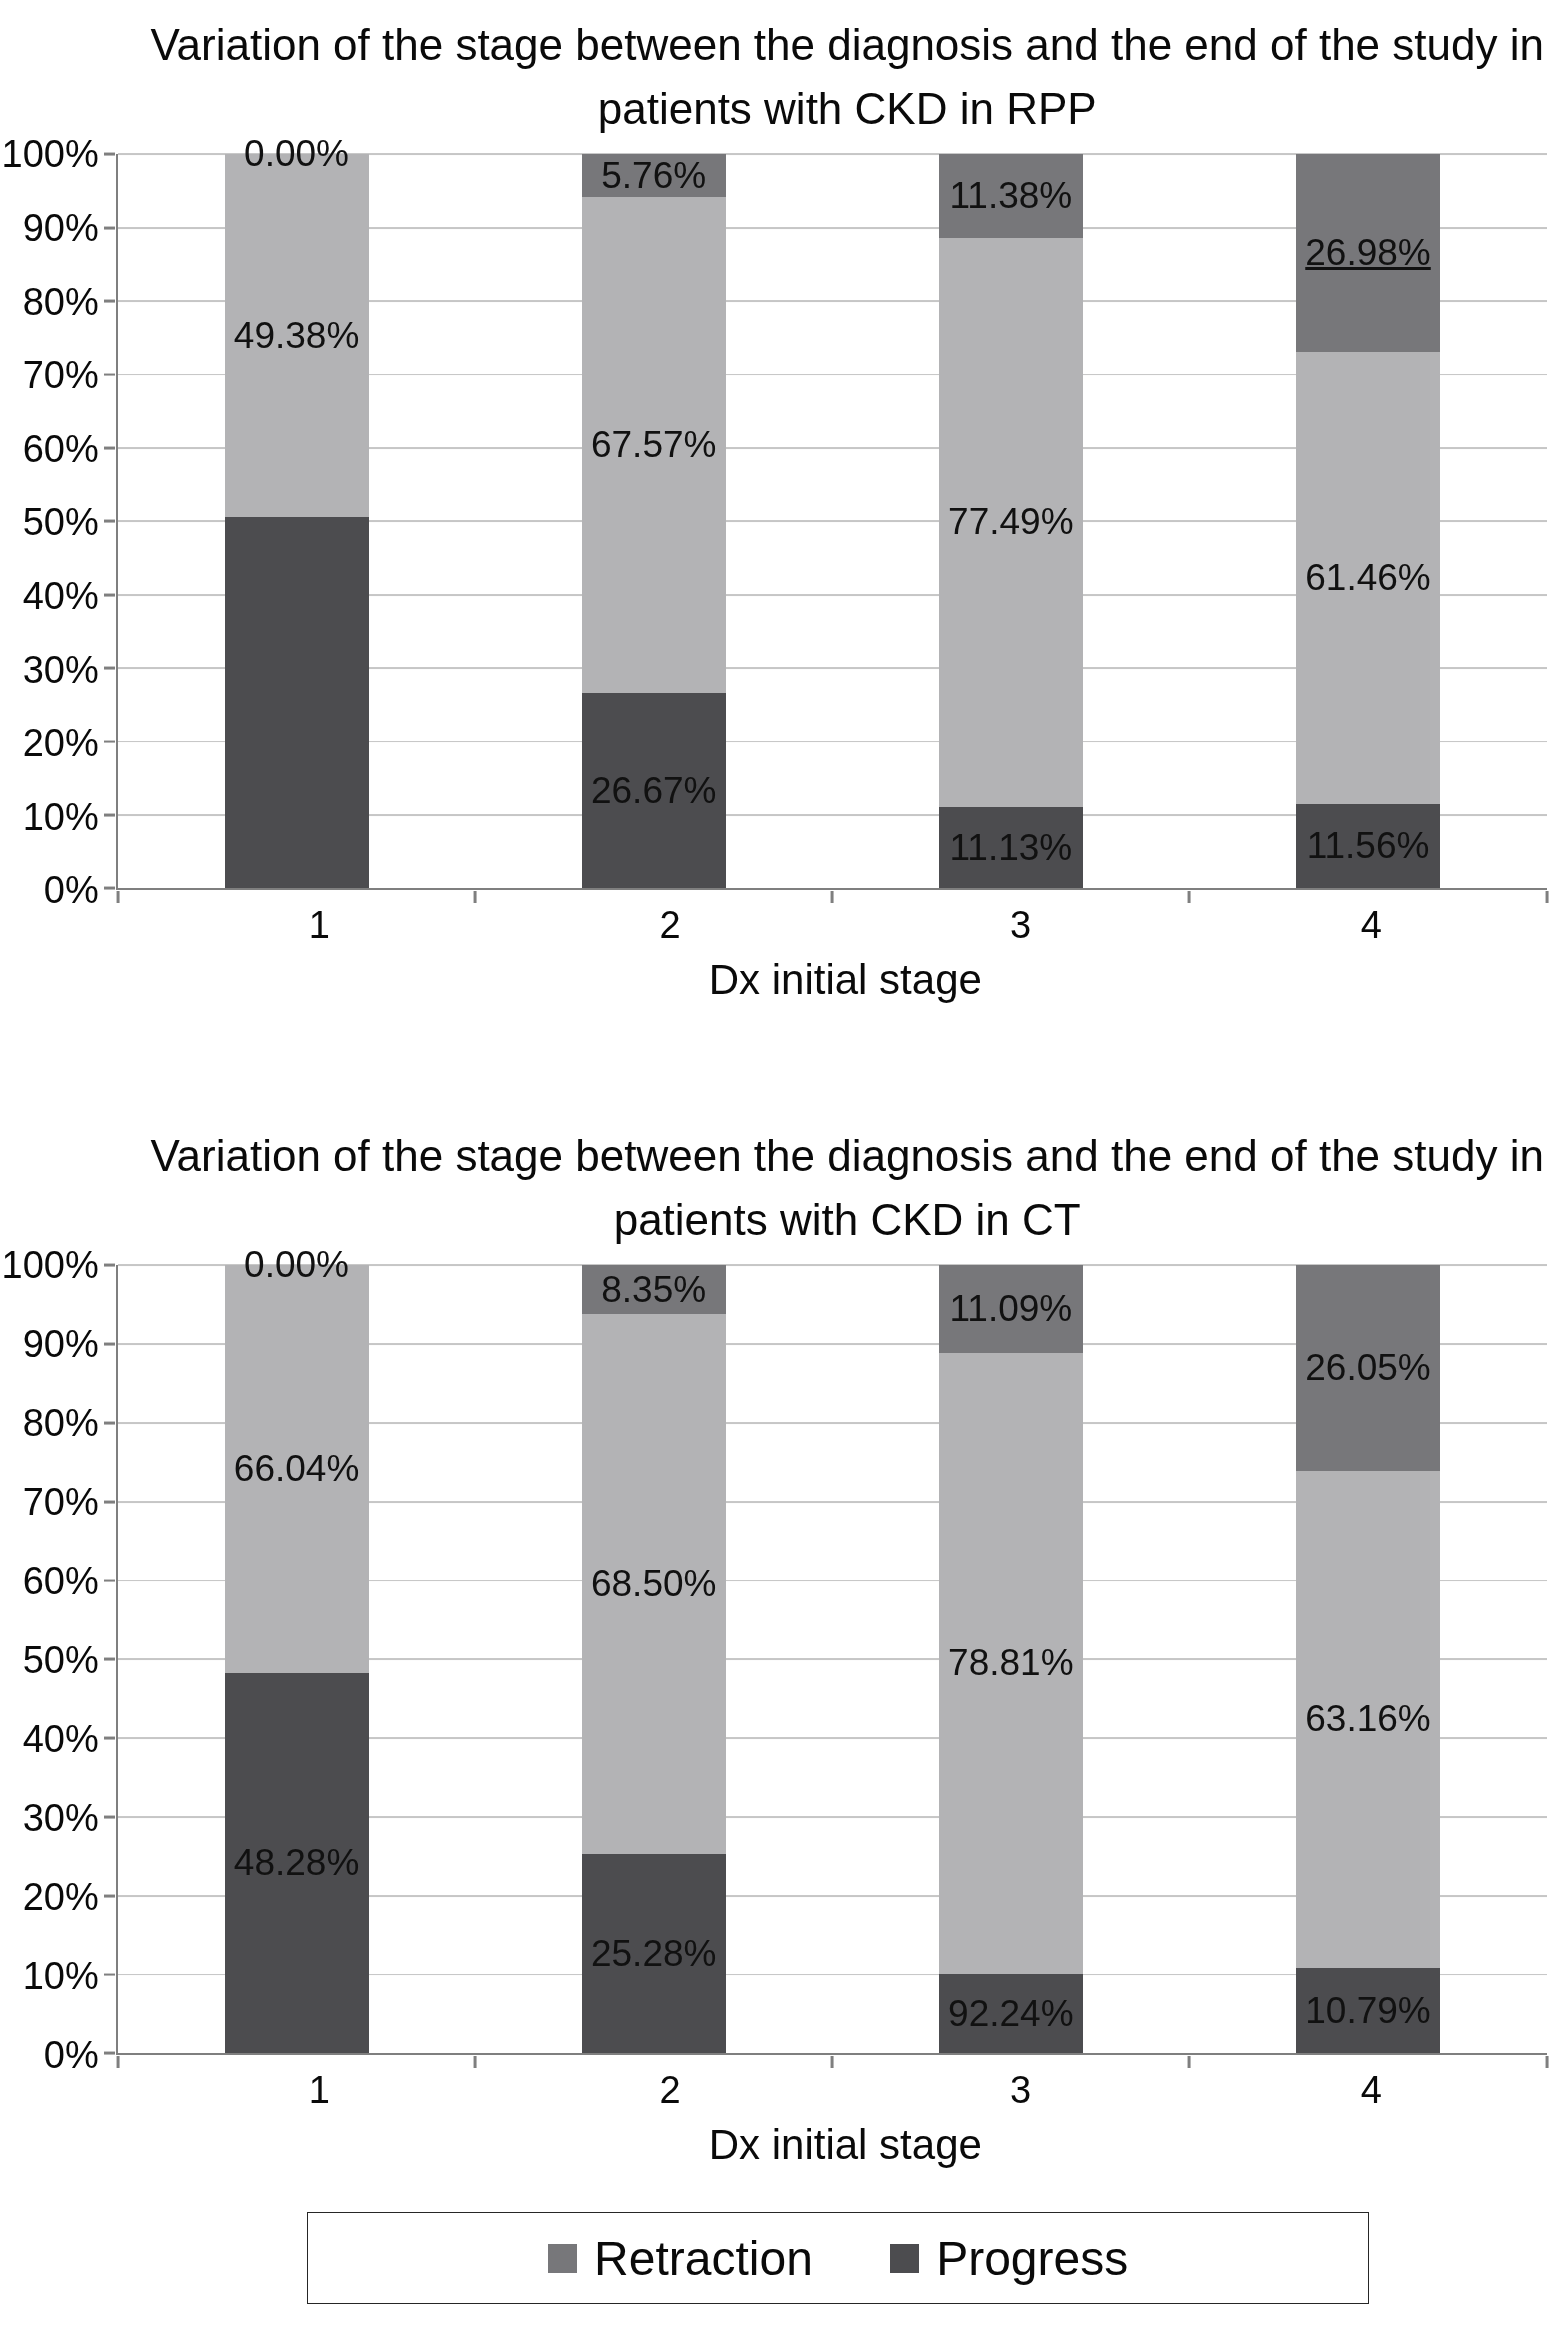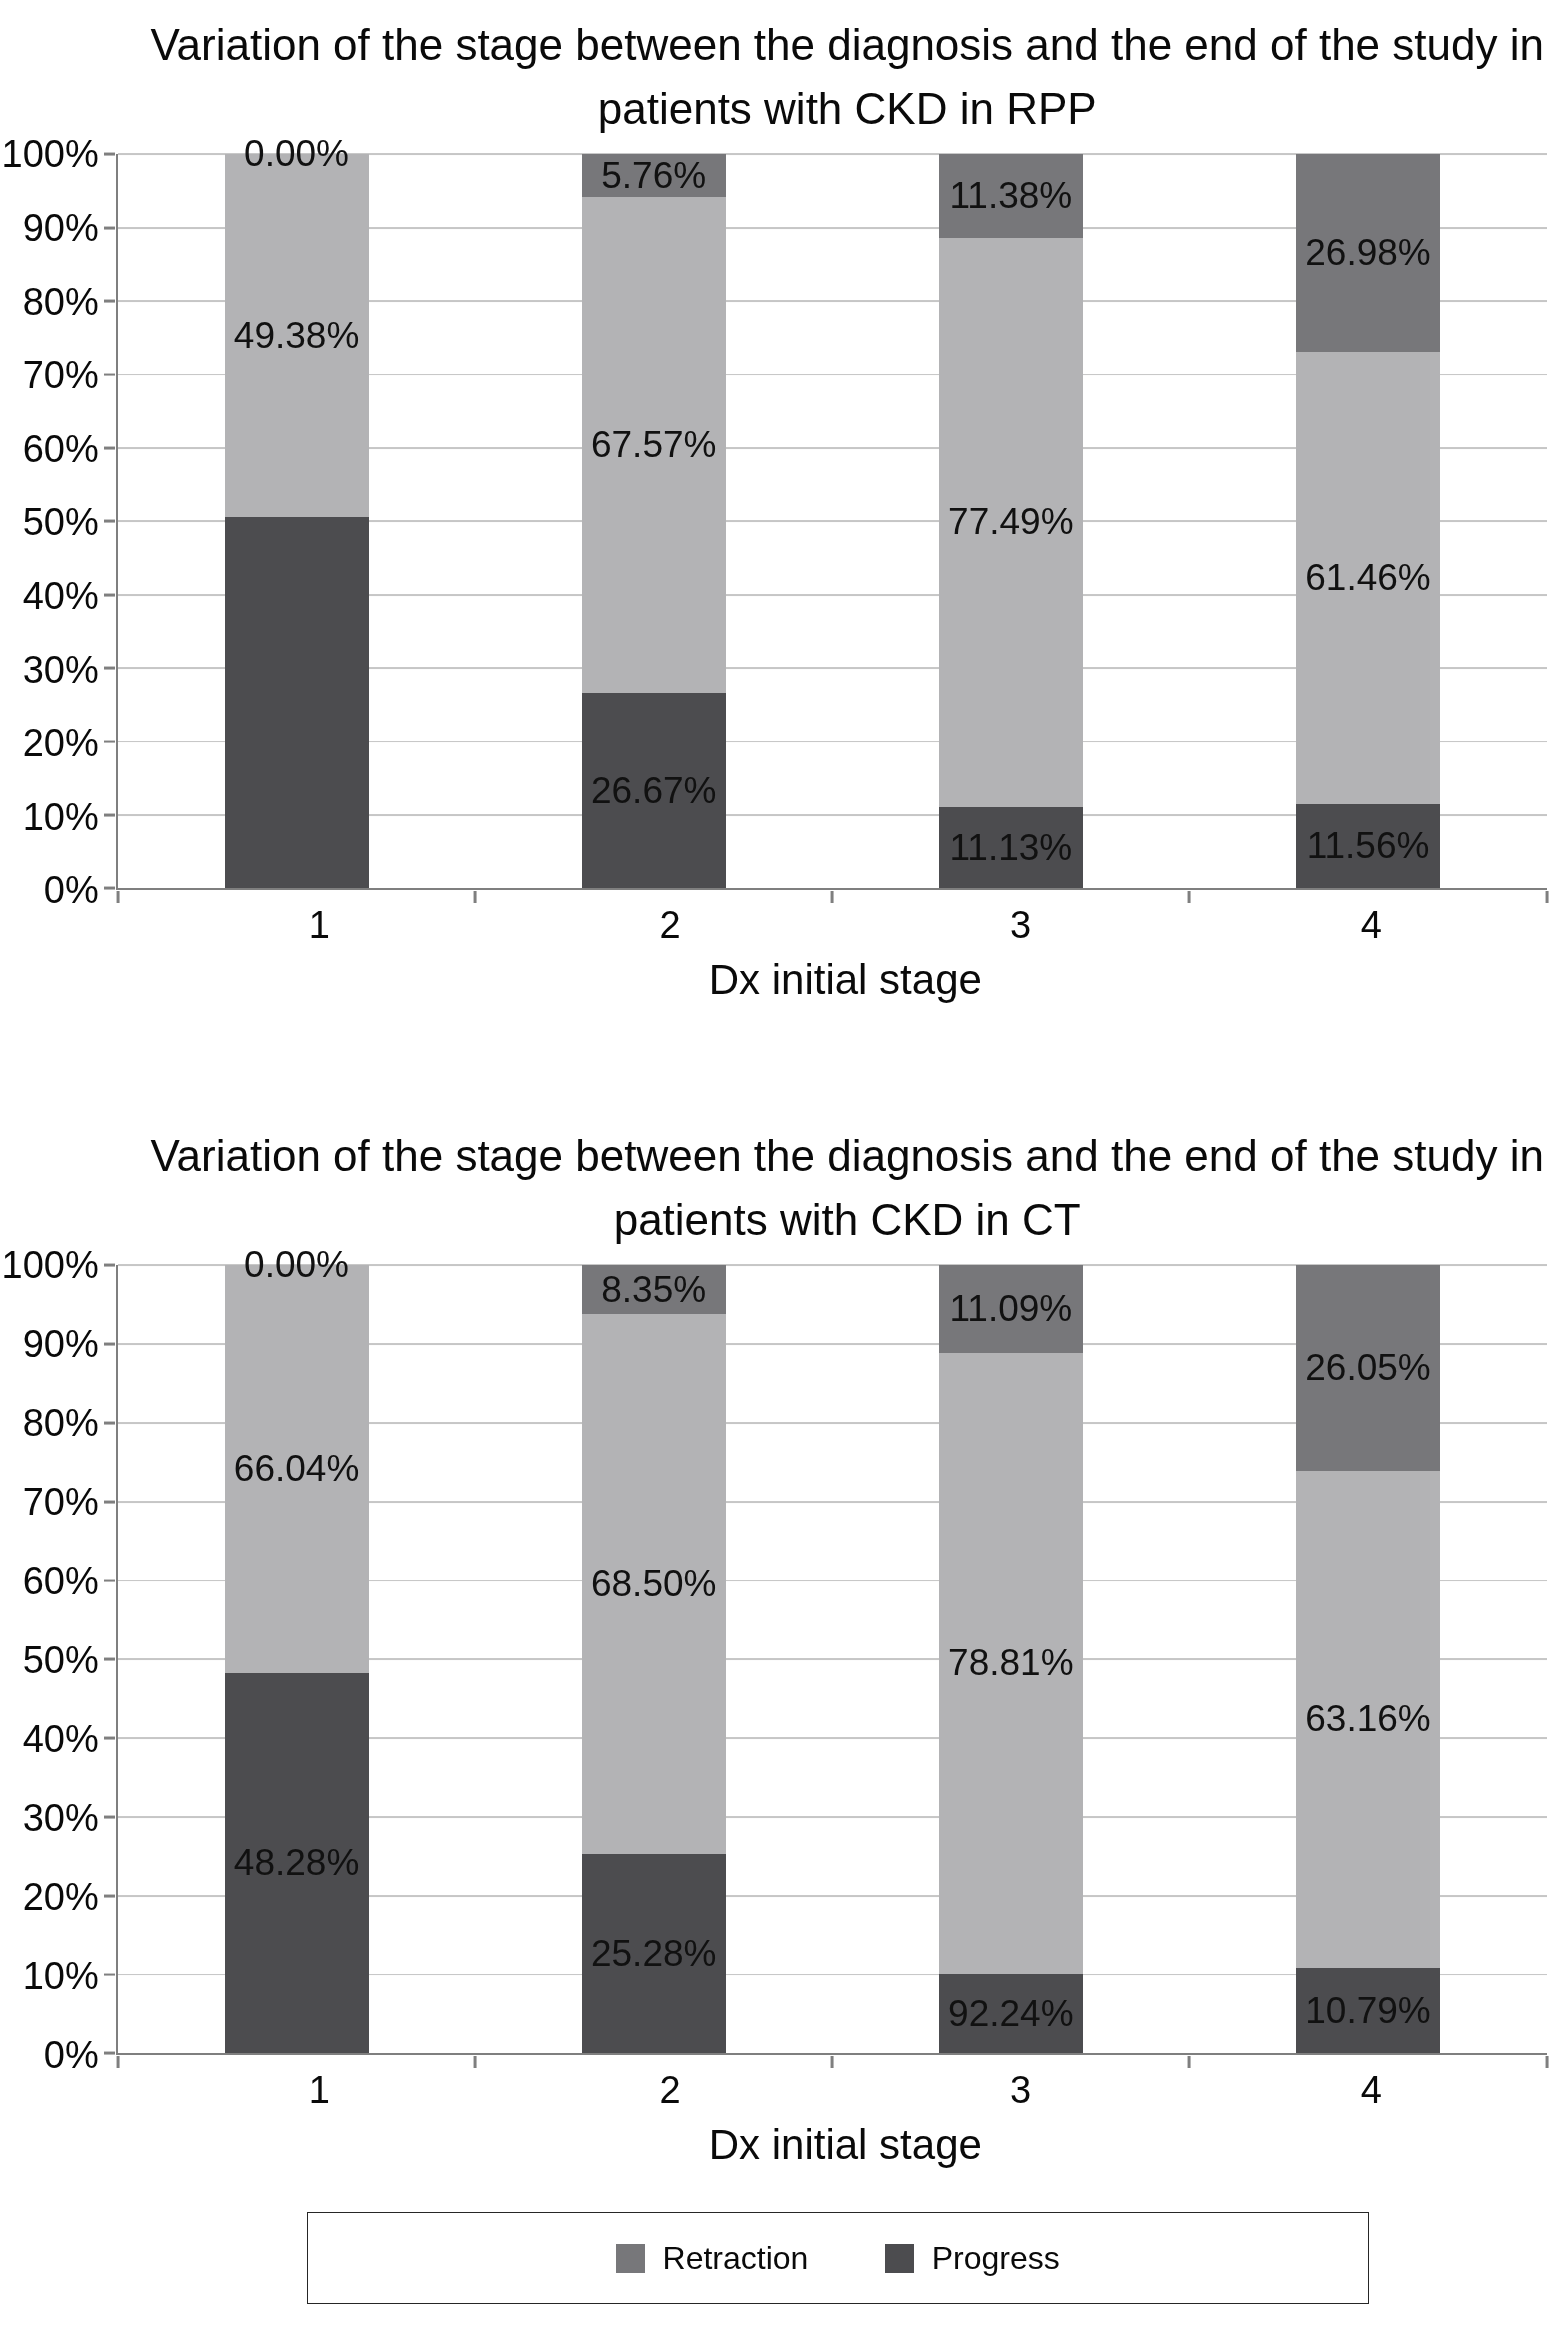--- a/index.html
+++ b/index.html
@@ -45,21 +45,21 @@
   .x-labels{display:flex;margin:0 13.4px 0 144px;padding-top:13.4px;font-size:38px;color:#0a0a0a;}
   .xcat{flex:1;text-align:center;}
   .x-title{font-size:42px;text-align:center;margin:9.6px 13.4px 0 144px;color:#0a0a0a;}
   .legend-box{
     width:1062px;height:92px;margin:43px 0 0 307px;
     border:1.9px solid #262626;background:#ffffff;
     display:flex;align-items:center;justify-content:center;gap:77px;
   }
   .legend-item{display:flex;align-items:center;gap:17.3px;}
   .legend-swatch{width:29px;height:29px;flex:none;}
-  .legend-label{font-size:32px;color:#0a0a0a;}
+  .legend-label{font-size:48px;color:#0a0a0a;}
 </style>
 </head>
 <body>
 
 <div class="page">
 
   <section class="chart" id="chart-0">
     <h2 class="chart-title">Variation of the stage between the diagnosis and the end of the study in patients with CKD in RPP</h2>
     <div class="plot-wrap plot-wrap-0">
       <div class="y-axis">
@@ -127,21 +127,21 @@
             <div class="seg-label" style="bottom: 94.31%;">11.38%</div>
             <div class="bar">
               <div class="seg" style="height: 11.13%; background: rgb(76, 76, 79);"></div>
               <div class="seg" style="height: 77.49%; background: rgb(179, 179, 181);"></div>
               <div class="seg" style="height: 11.38%; background: rgb(119, 119, 122);"></div>
             </div>
           </div>
           <div class="bar-slot" style="left: 75%;">
             <div class="seg-label" style="bottom: 5.78%;">11.56%</div>
             <div class="seg-label" style="bottom: 42.29%;">61.46%</div>
-            <div class="seg-label" style="bottom: 86.51%;">26.98%</div>
+            <div class="seg-label" style="bottom: 86.51%; text-decoration: underline;">26.98%</div>
             <div class="bar">
               <div class="seg" style="height: 11.56%; background: rgb(76, 76, 79);"></div>
               <div class="seg" style="height: 61.46%; background: rgb(179, 179, 181);"></div>
               <div class="seg" style="height: 26.98%; background: rgb(119, 119, 122);"></div>
             </div>
           </div>
         </div>
     </div>
     <div class="x-labels">
         <div class="xcat">1</div>

